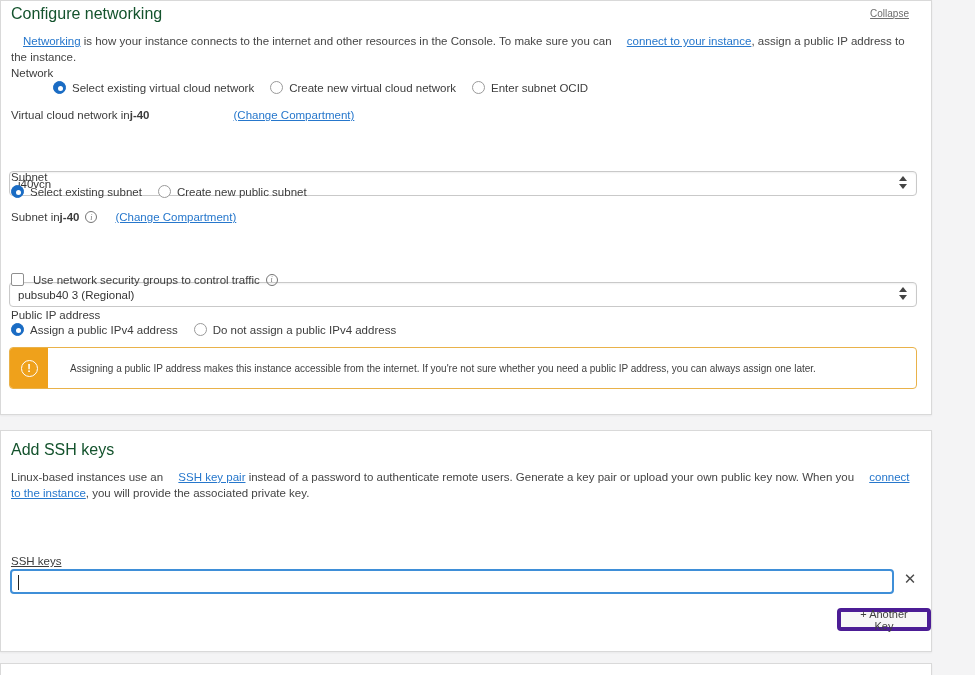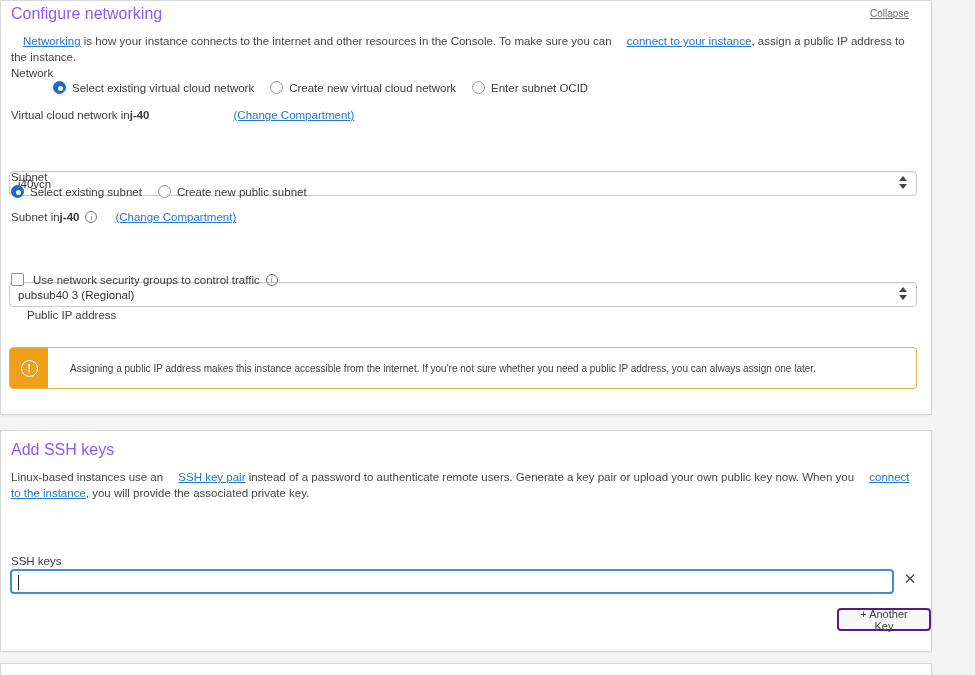--- a/index.html
+++ b/index.html
@@ -13,21 +13,21 @@
   .card {
     position:absolute; left:0; width:932px;
     background:#fff;
     border:1px solid #d9d9d9;
     box-shadow:0 1px 2px rgba(0,0,0,0.05);
   }
   #card-networking { top:0; height:415px; }
   #card-ssh { top:430px; height:222px; }
   #card-next { top:663px; height:30px; }
 
-  .card-title { position:absolute; left:10px; font-size:16px; color:#8b5cf6; font-weight:400; }
+  .card-title { position:absolute; left:10px; font-size:16px; color:#14532d; font-weight:400; }
   .collapse-link {
     position:absolute; top:7px; right:22px;
     font-size:10px; color:#6e6e6e; text-decoration:underline; cursor:pointer;
   }
   .intro { position:absolute; left:10px; font-size:11.5px; color:#454545; line-height:16px; width:908px; }
   a.blue, .blue-link { color:#2677cc; text-decoration:underline; cursor:pointer;margin-left:12px; }
 
   .group-label { position:absolute; left:10px; font-size:11.5px; color:#3c3c3c; }
   .radio-row { position:absolute; left:10px; display:flex; align-items:center; font-size:11.5px; color:#3c3c3c; }
   .radio-item { display:flex; align-items:center; margin-right:16px; cursor:pointer; }
@@ -87,21 +87,21 @@
   }
   .caret { position:absolute; left:6px; top:4px; width:1px; height:15px; background:#222; animation:blink 1.1s steps(1) infinite; }
   @keyframes blink { 50% { opacity:0; } }
   .ssh-input { position:absolute; left:8px; top:0; width:860px; height:21px; border:none; outline:none; font-size:11.5px; font-family:"Liberation Sans", sans-serif; }
   .remove-key {
     position:absolute; left:901px; top:140px; width:16px; height:16px;
     font-size:15px; color:#4a4a4a; cursor:pointer; line-height:16px; text-align:center;
   }
   .another-key-btn {
     position:absolute; left:836px; top:177px; height:23px; padding:0 11px;
-    background:#f7f7f7; border:2px solid #4c1d95; border-radius:4px;
+    background:#f7f7f7; border:4px solid #4c1d95; border-radius:4px;
     font-size:11px; color:#3f3f3f; cursor:pointer; display:flex; align-items:center;
     font-family:"Liberation Sans", sans-serif;
   }
 </style>
 </head>
 <body>
 
 <section class="card" id="card-networking">
 
   <h2 class="card-title" style="top:4px;">Configure networking</h2>
@@ -168,40 +168,50 @@
         <span class="chev-down"></span>
       </span>
   </div>
 
   <div class="radio-row" style="top:272px;">
     <span class="checkbox"></span>
     <span>Use network security groups to control traffic</span>
     <span class="info-icon">i</span>
   </div>
 
-  <div class="group-label" style="top:308px;margin-left:16px;">Public IP address</div>
-
+  <div class="group-label" style="top:308px;">Public IP address</div>
+
+  <div class="radio-row" style="top:322px;">
+    <div class="radio-item">
+      <span class="radio selected"></span>
+      <span>Assign a public IPv4 address</span>
+    </div>
+    <div class="radio-item">
+      <span class="radio"></span>
+      <span>Do not assign a public IPv4 address</span>
+    </div>
+  </div>
 
   <div class="warning-banner">
     <div class="warning-block">
       <span class="warning-glyph">!</span>
     </div>
     <div class="warning-text">Assigning a public IP address makes this instance accessible from the internet. If you're not sure whether you need a public IP address, you can always assign one later.</div>
   </div>
 
 </section>
 
 <section class="card" id="card-ssh">
 
   <h2 class="card-title" style="top:10px;">Add SSH keys</h2>
 
   <p class="intro" style="top:38px;"><span>Linux-based instances use an </span><span class="blue-link">SSH key pair</span><span> instead of a password to authenticate remote users. Generate a key pair or upload your own public key now. When you </span><span class="blue-link">connect to the instance</span><span>, you will provide the associated private key.</span></p>
 
 
-  <div class="group-label" style="top:124px;">SSH keys</div>
+  <div class="group-label" style="top:124px;text-decoration:underline;">SSH keys</div>
 
   <div class="ssh-input-wrap">
     <span class="caret"></span>
     <input class="ssh-input" type="text" value="" style="">
   </div>
   <div class="remove-key">✕</div>
 
   <button class="another-key-btn">+ Another Key</button>
 
 </section>

